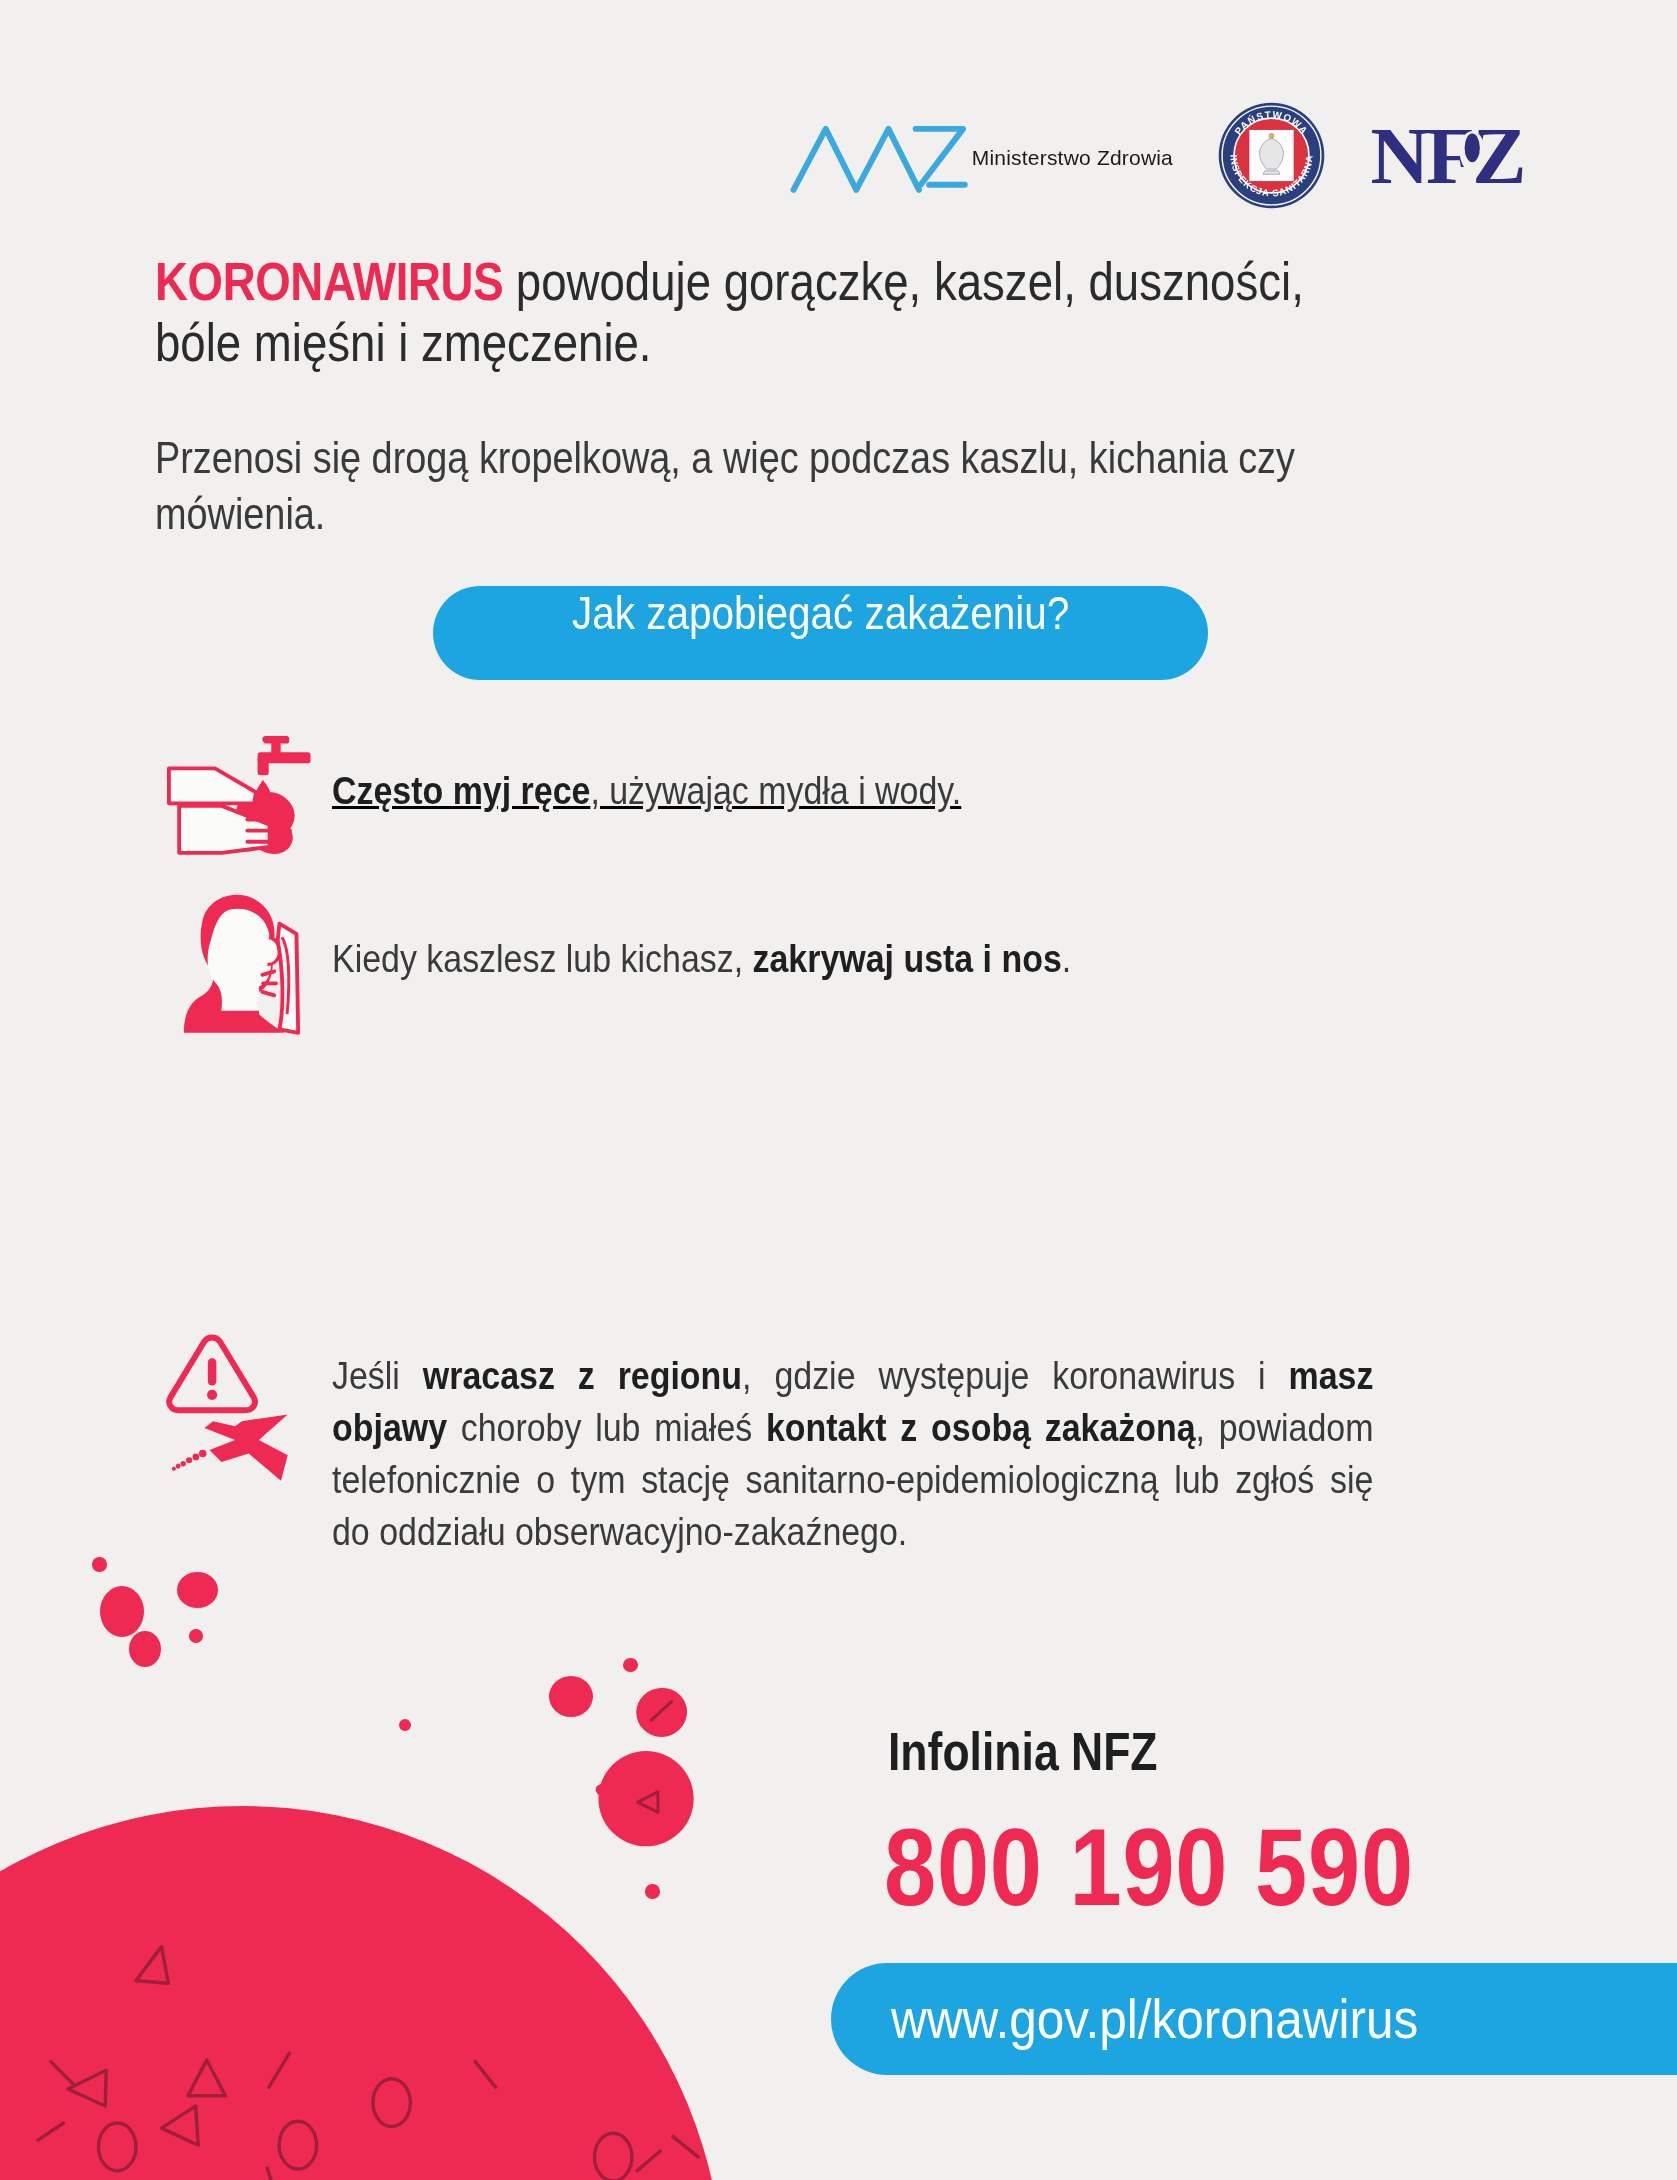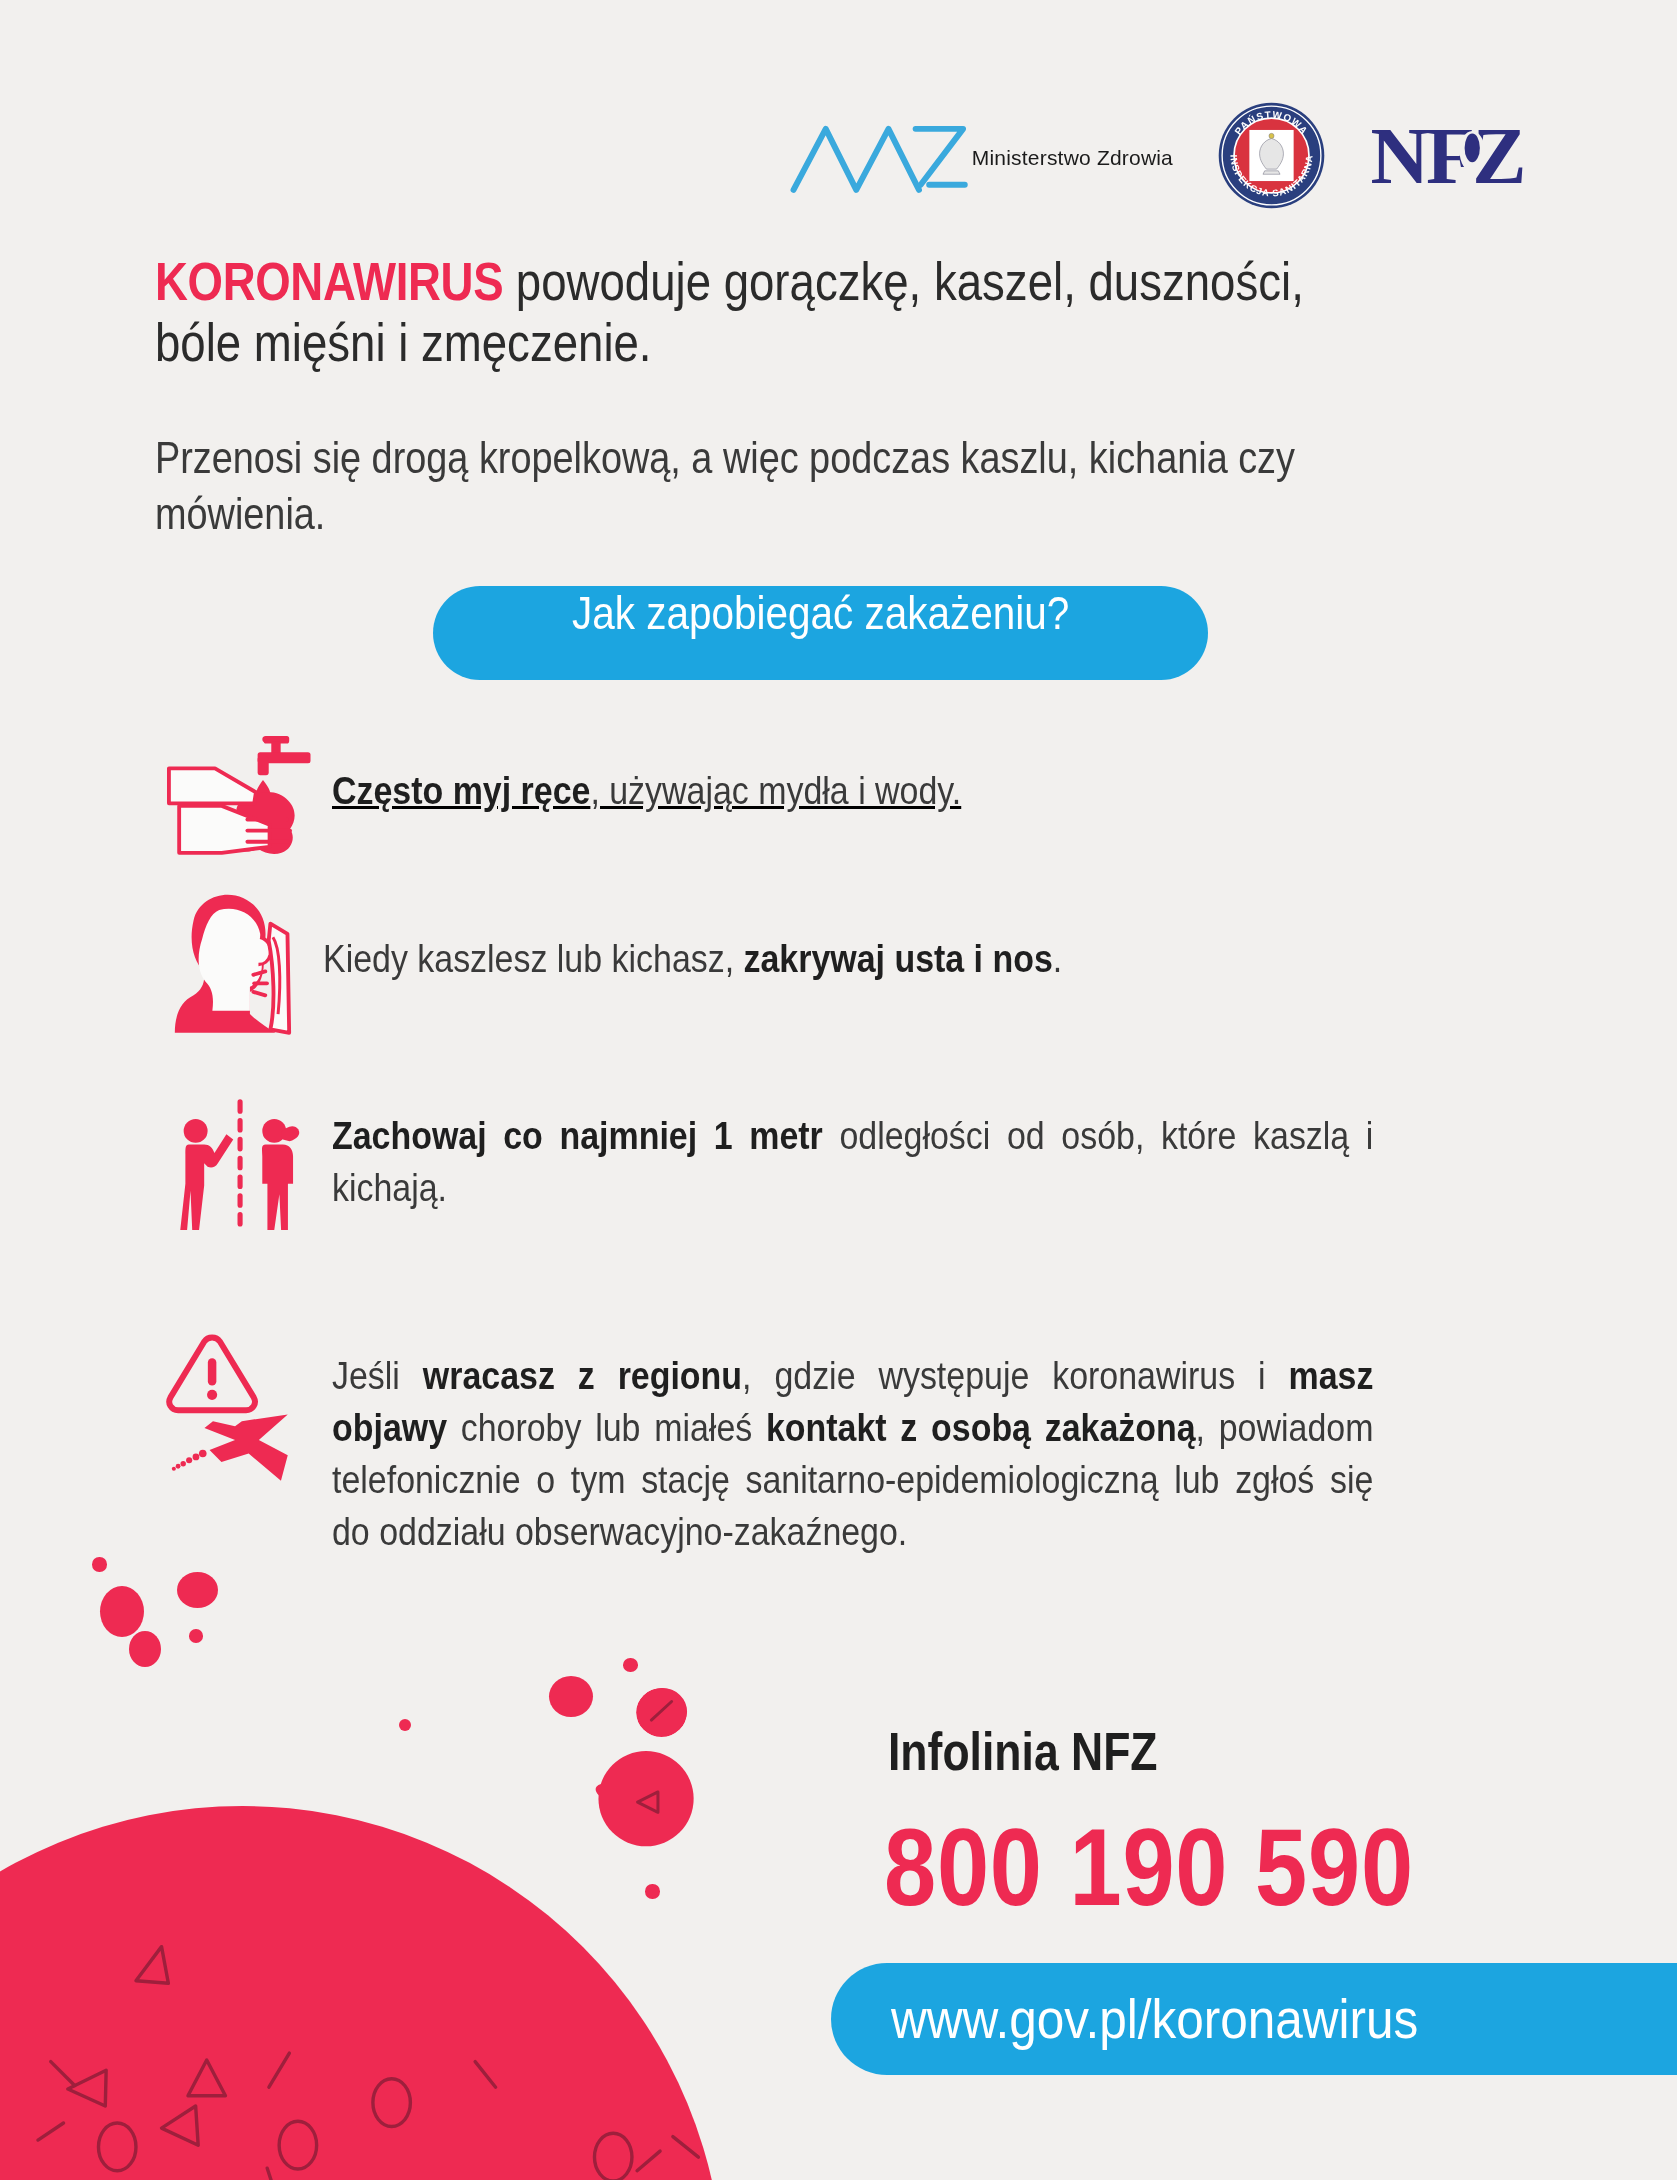--- a/index.html
+++ b/index.html
@@ -142,21 +142,21 @@
     transform: scaleX(0.87);
     transform-origin: left top;
   }
   .advice-text b { font-weight: 700; color: #1f1f1f; }
   .advice-text.justify { text-align: justify; }
 
   #advice-0 { left: 149px; top: 724px;  width: 1380px; text-decoration: underline; }
   #advice-0 .advice-icon { width: 183px; }
   #advice-0 .advice-text { margin-top: 41px; width: 1329px; }
 
-  #advice-1 { left: 140px; top: 886px; width: 1380px; justify-content: space-between; }
+  #advice-1 { left: 149px; top: 886px; width: 1380px; justify-content: space-between; }
   #advice-1 .advice-icon { width: 183px; }
   #advice-1 .advice-text { margin-top: 47px; width: 1329px; }
 
   #advice-2 { left: 149px; top: 1095px; width: 1380px; }
   #advice-2 .advice-icon { width: 183px; }
   #advice-2 .advice-text { margin-top: 15.3px; width: 1278px; }
 
   #advice-3 { left: 149px; top: 1326px; width: 1380px; }
   #advice-3 .advice-icon { width: 183px; }
   #advice-3 .advice-text { margin-top: 24px; width: 1282px; }
@@ -402,43 +402,20 @@
         </g>
         <path d="M120,44 L140,56 L142,172 L120,168 C126,140 124,96 118,64 Z" fill="#fbfbfa" stroke="#ee2a52" stroke-width="4.5" stroke-linejoin="round"></path>
         <path d="M123,60 C131,72 133,108 129,150" fill="none" stroke="#ee2a52" stroke-width="3.5"></path>
       </svg>
     </div>
     <div class="advice-text">
       <span>Kiedy kaszlesz lub kichasz, </span><b>zakrywaj usta i nos</b><span>.</span>
     </div>
   </div>
 
-  <div class="advice" id="advice-2">
-    <div class="advice-icon">
-      <svg width="141" height="141" viewBox="0 0 165 165">
-        <line x1="82" y1="8" x2="82" y2="160" stroke="#ee2a52" stroke-width="6" stroke-dasharray="11 11" stroke-linecap="round"></line>
-        <g fill="#ee2a52">
-          <circle cx="30" cy="42" r="14"></circle>
-          <path d="M22,58 L40,58 C46,58 50,62 52,68 L66,46 L74,52 L56,80
-                   C53,85 48,86 44,84 L40,80 L40,106 L34,158 L26,158 L24,112
-                   L20,158 L12,158 L18,104 L18,70 C18,62 18,58 22,58 Z"></path>
-        </g>
-        <g fill="#ee2a52">
-          <circle cx="122" cy="42" r="14"></circle>
-          <path d="M112,58 L132,58 C140,58 144,64 144,72 L144,104 L138,104
-                   L138,158 L130,158 L128,116 L122,158 L114,158 L114,104
-                   L108,104 L108,72 C108,64 106,58 112,58 Z"></path>
-          <path d="M130,44 C136,36 146,34 150,40 C154,46 148,52 140,54 L132,52 Z"></path>
-        </g>
-      </svg>
-    </div>
-    <div class="advice-text justify">
-      <b>Zachowaj co najmniej 1 metr</b><span> odległości od osób, które kaszlą i kichają.</span>
-    </div>
-  </div>
 
   <div class="advice" id="advice-3">
     <div class="advice-icon">
       <svg width="162" height="170" viewBox="0 0 190 200">
         <path d="M52,18 C56,12 66,12 70,18 L110,84 C114,91 109,99 101,99
                  L21,99 C13,99 8,91 12,84 Z" fill="none" stroke="#ee2a52" stroke-width="7" stroke-linejoin="round"></path>
         <rect x="56" y="38" width="10" height="32" rx="5" fill="#ee2a52"></rect>
         <circle cx="61" cy="81" r="6" fill="#ee2a52"></circle>
         <g fill="#ee2a52">
           <path d="M96,112 L150,104 L116,134 L150,152 L142,182 L104,150

